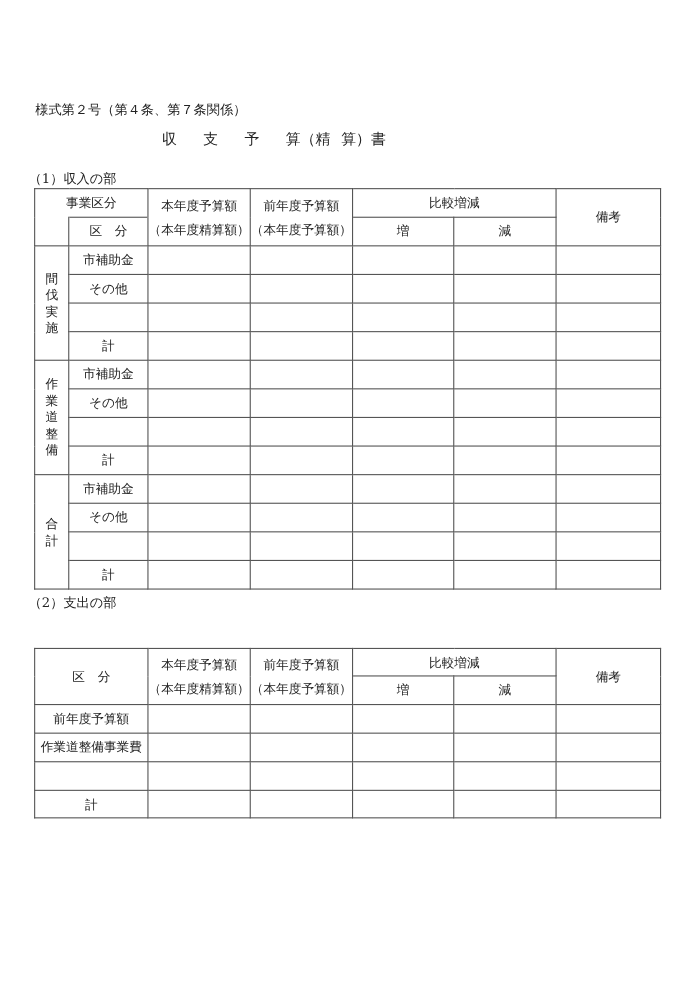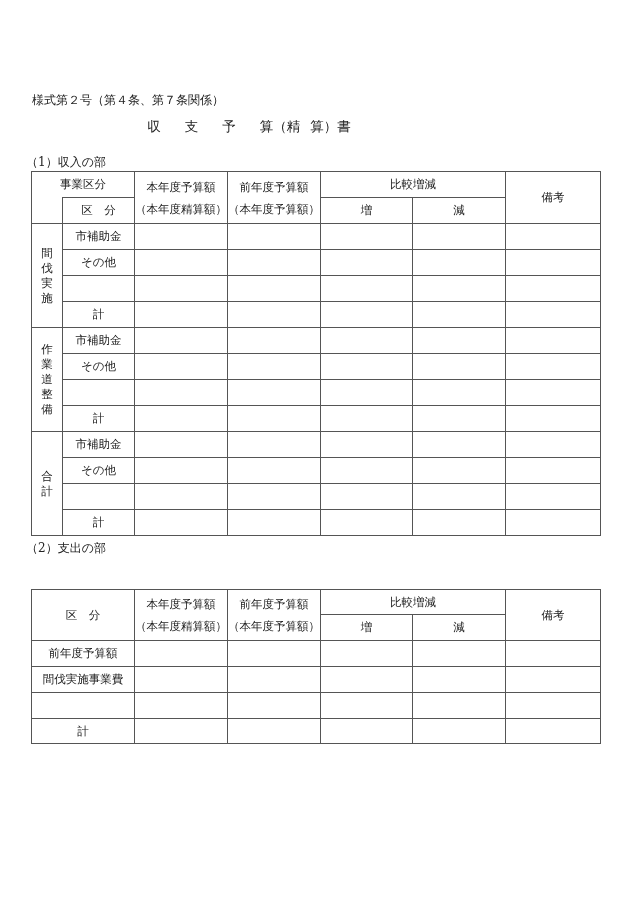--- a/index.html
+++ b/index.html
@@ -208,21 +208,21 @@
   </tr>
   <tr style="height:26px">
     <td>前年度予算額</td>
     <td></td>
     <td></td>
     <td></td>
     <td></td>
     <td></td>
   </tr>
   <tr style="height:26px">
-    <td>間伐実施事業費</td>
+    <td>作業道整備事業費</td>
     <td></td>
     <td></td>
     <td></td>
     <td></td>
     <td></td>
   </tr>
   <tr style="height:26px">
     <td></td>
     <td></td>
     <td></td>

